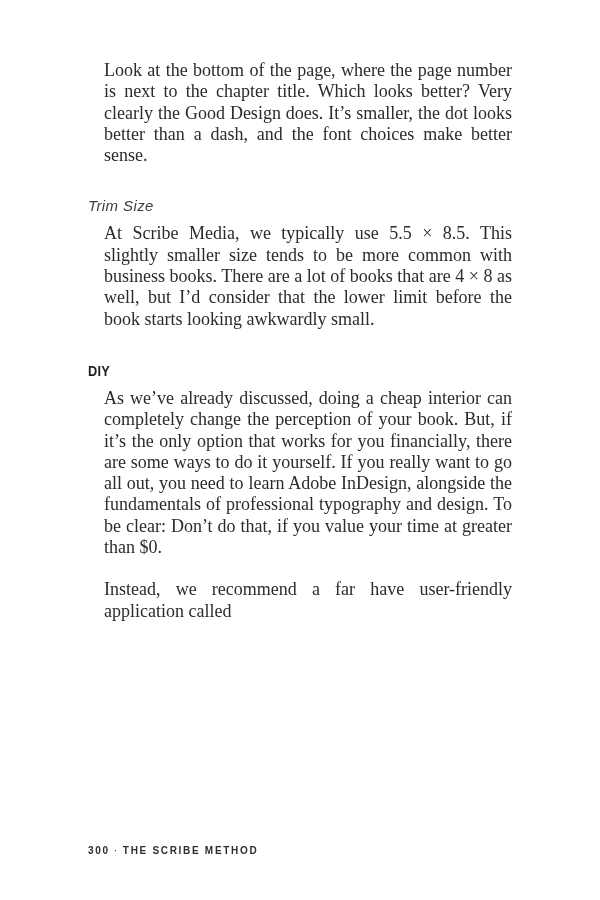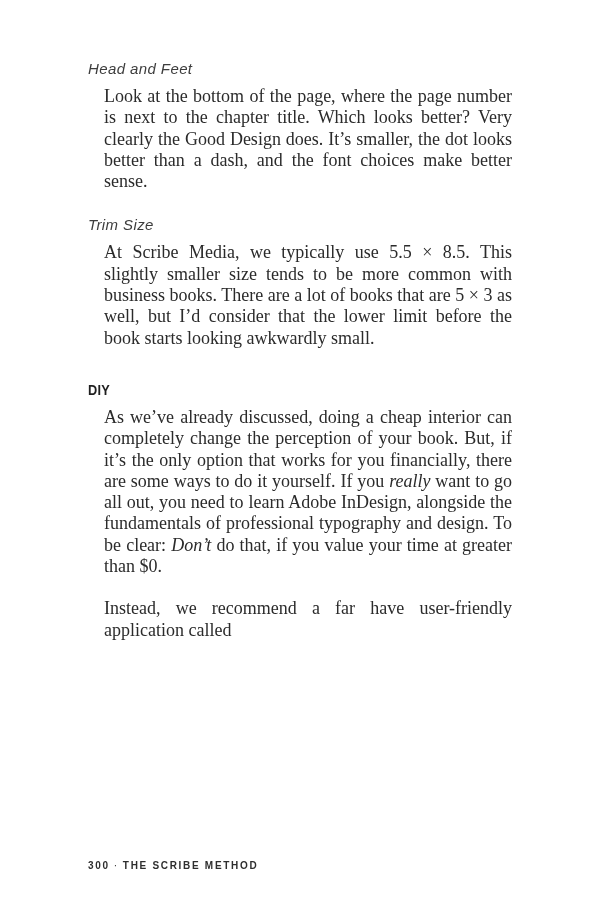--- a/index.html
+++ b/index.html
@@ -25,21 +25,21 @@
   .h-italic {
     font-family: "Liberation Sans", sans-serif;
     font-style: italic;
     font-weight: 400;
     font-size: 15px;
     letter-spacing: 0.4px;
     color: #3d3d3d;
     margin: 0 0 9px 0;
   }
   .h-italic.spaced {
-    margin-top: 24px;
+    margin-top: 31px;
   }
   .h-caps {
     font-family: "Liberation Sans", sans-serif;
     font-weight: 700;
     font-size: 14.5px;
     letter-spacing: 0.3px;
     color: #1f1f1f;
     margin: 0 0 9px 0;
     transform: scaleX(0.88);
     transform-origin: left center;
@@ -47,53 +47,50 @@
   }
   .h-caps.spaced1 { margin-top: 29px; }
   .h-caps.spaced2 { margin-top: 33px; }
   p.body {
     font-size: 18px;
     line-height: 21.3px;
     text-align: justify;
     margin: 0 0 21px 16px;
   }
   p.body .it {
-    font-style: italic;
   }
   .footer {
     position: absolute;
     left: 88px;
     top: 845px;
     font-family: "Liberation Sans", sans-serif;
     font-size: 10px;
     letter-spacing: 1.7px;
     font-weight: 700;
     color: #2e2e2e;
     white-space: nowrap;
-    margin-top: 15px;
   }
   .footer .sep {
     margin: 0 4px;
     font-weight: 400;
   }
 </style>
 </head>
 <body>
 
 <div class="page">
   <div class="content">
 
     <div>
-      <h3 class="h-italic">Head and Feet</h3>
       <p class="body">Look at the bottom of the page, where the page number is next to the chapter title. Which looks better? Very clearly the Good Design does. It’s smaller, the dot looks better than a dash, and the font choices make better sense.</p>
     </div>
 
     <div>
       <h3 class="h-italic spaced">Trim Size</h3>
-      <p class="body">At Scribe Media, we typically use 5.5 × 8.5. This slightly smaller size tends to be more common with business books. There are a lot of books that are 5 × 3 as well, but I’d consider that the lower limit before the book starts looking awkwardly small.</p>
+      <p class="body">At Scribe Media, we typically use 5.5 × 8.5. This slightly smaller size tends to be more common with business books. There are a lot of books that are 4 × 8 as well, but I’d consider that the lower limit before the book starts looking awkwardly small.</p>
     </div>
 
 
     <div>
       <h2 class="h-caps spaced2">DIY</h2>
       <p class="body"><span>As we’ve already discussed, doing a cheap interior can completely change the perception of your book. But, if it’s the only option that works for you financially, there are some ways to do it yourself. If you </span><span class="it">really</span><span> want to go all out, you need to learn Adobe InDesign, alongside the fundamentals of professional typography and design. To be clear: </span><span class="it">Don’t</span><span> do that, if you value your time at greater than $0.</span></p>
       <p class="body">Instead, we recommend a far have user-friendly application called</p>
     </div>
 
   </div>

